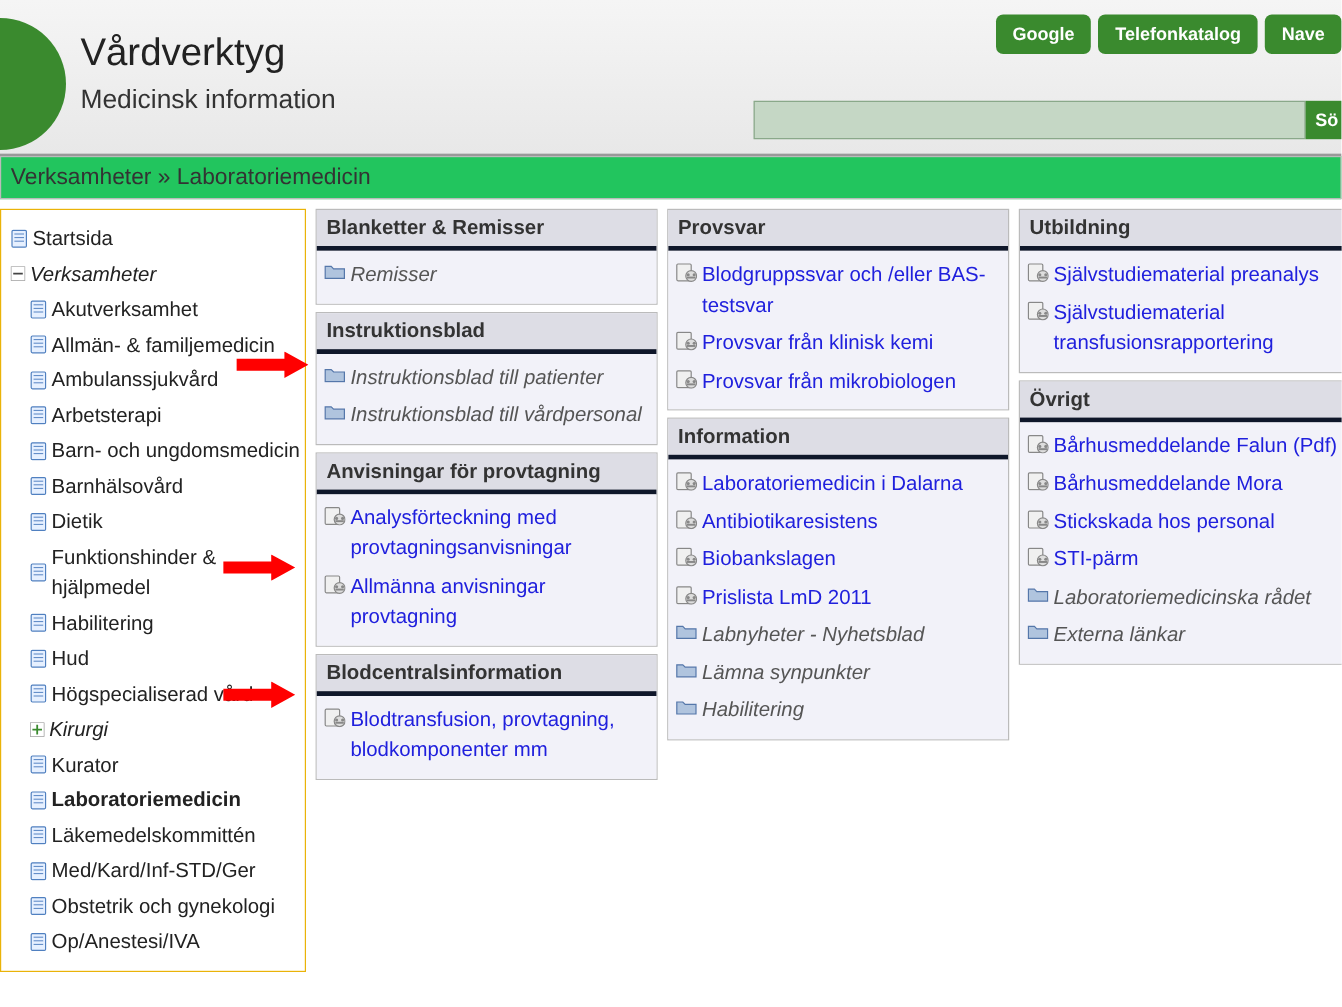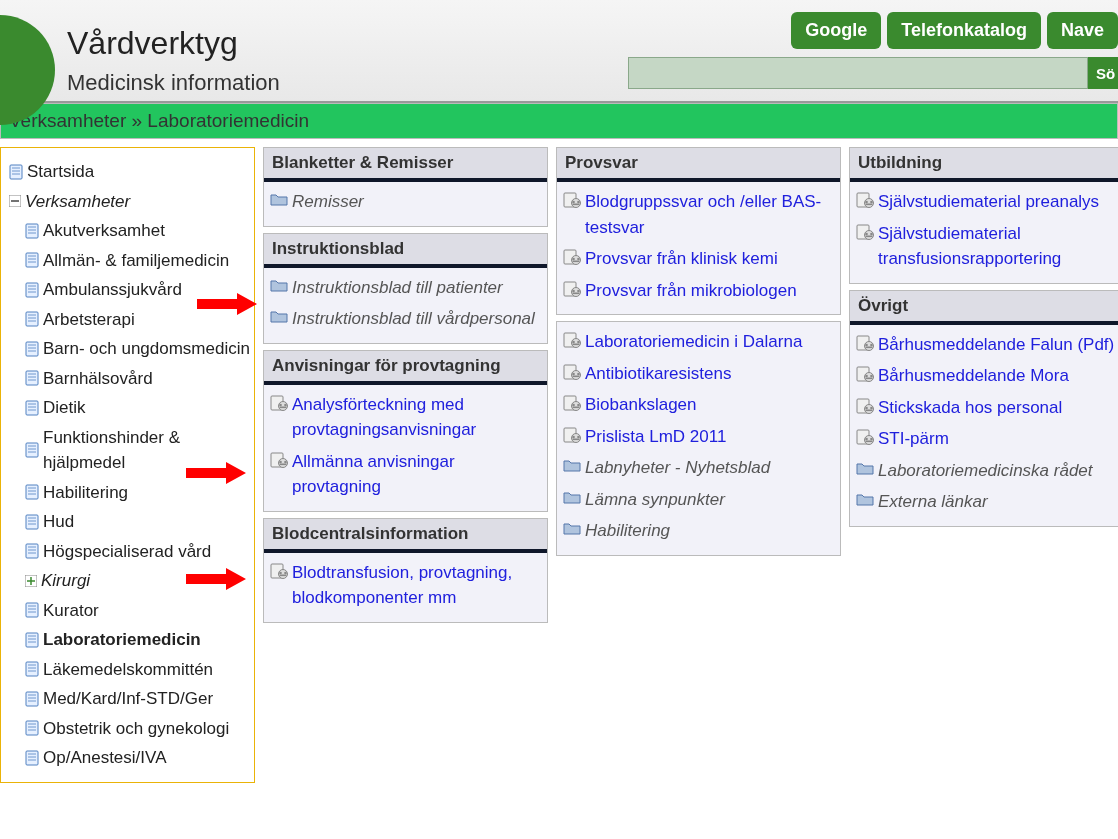--- a/index.html
+++ b/index.html
@@ -1,21 +1,21 @@
 <!DOCTYPE html>
 <html><head>
 <meta charset="utf-8">
 <style>
   * { box-sizing: border-box; margin: 0; padding: 0; }
   body { font-family: Arial, sans-serif; font-size: 16px; background: #fff; }
   
   .header {
     background: linear-gradient(to bottom, #f5f5f5, #e8e8e8);
     border-bottom: 2px solid #999;
-    height: 103px;
+    height: 130px;
     position: relative;
   }
   .logo-area {
     position: absolute;
     left: 0;
     top: 15px;
     display: flex;
     align-items: flex-start;
   }
   .logo-shape {
@@ -33,21 +33,21 @@
     right: 0;
     top: 12px;
     display: flex;
     gap: 6px;
   }
   .top-btn {
     background: #3a8a2e;
     color: #fff;
     padding: 8px 14px;
     border-radius: 6px;
-    font-size: 18px;
+    font-size: 15px;
     font-weight: bold;
     cursor: pointer;
     border: none;
     text-align: right;
   }
   
   .search-area {
     position: absolute;
     right: 0;
     bottom: 12px;
@@ -478,20 +478,21 @@
         <span class="icon doc-icon">
                 <svg viewBox="0 0 18 16">
                   <use href="#svg-doc"></use>
                 </svg>
               </span>
         <span class="text">Provsvar från mikrobiologen</span>
       </div>
           </div>
         </div>
         <div class="box">
+          <div class="box-header">Information</div>
       <div class="box-body">
             <div class="box-link ">
         <span class="icon doc-icon">
                 <svg viewBox="0 0 18 16">
                   <use href="#svg-doc"></use>
                 </svg>
               </span>
         <span class="text">Laboratoriemedicin i Dalarna</span>
       </div>
             <div class="box-link ">

